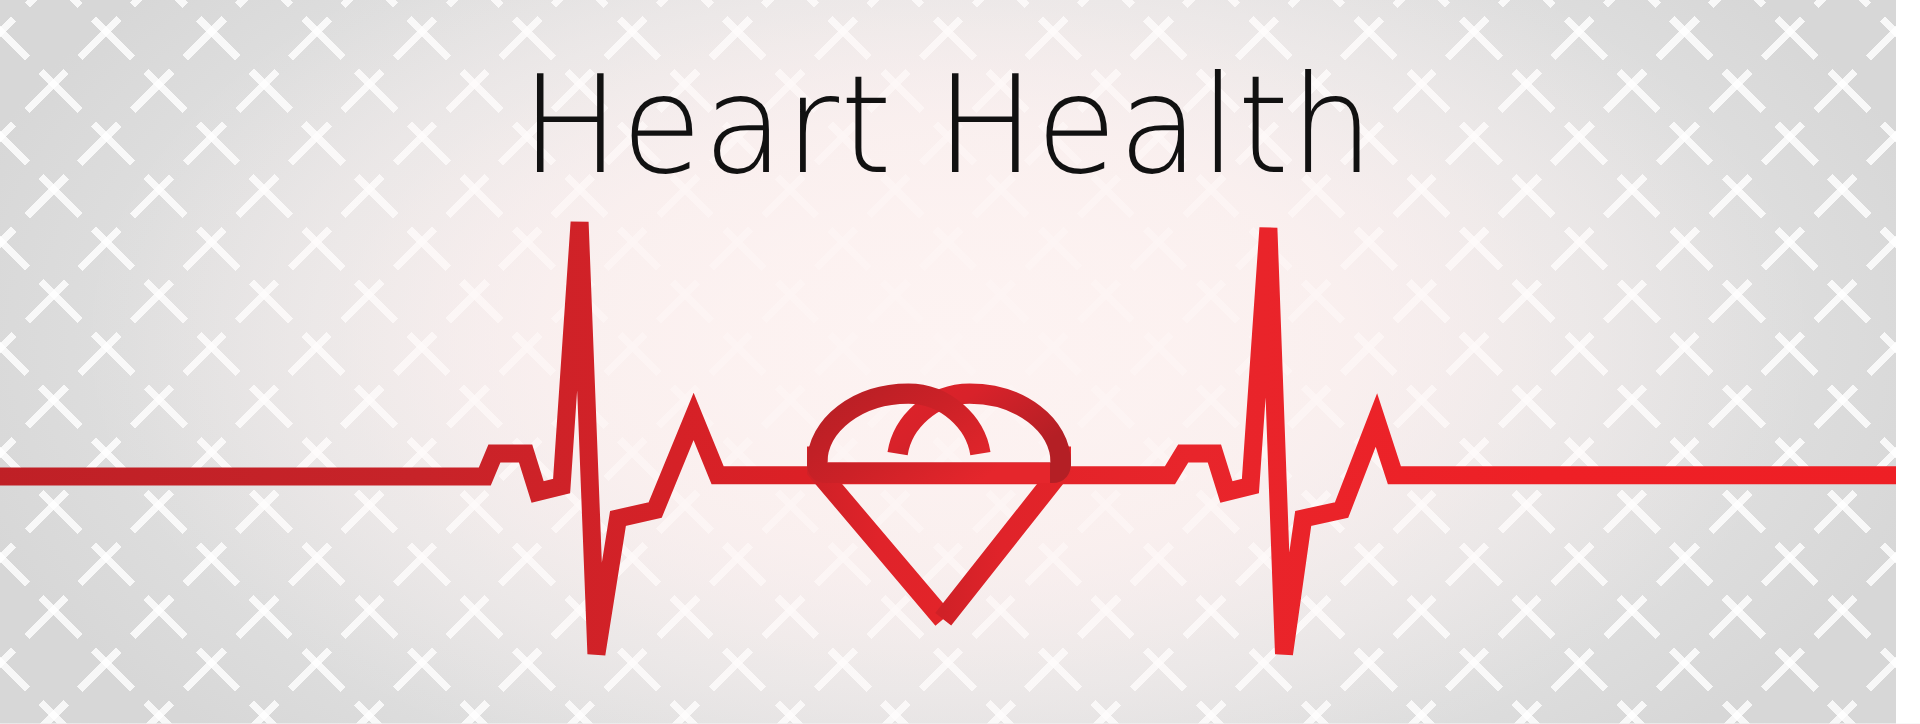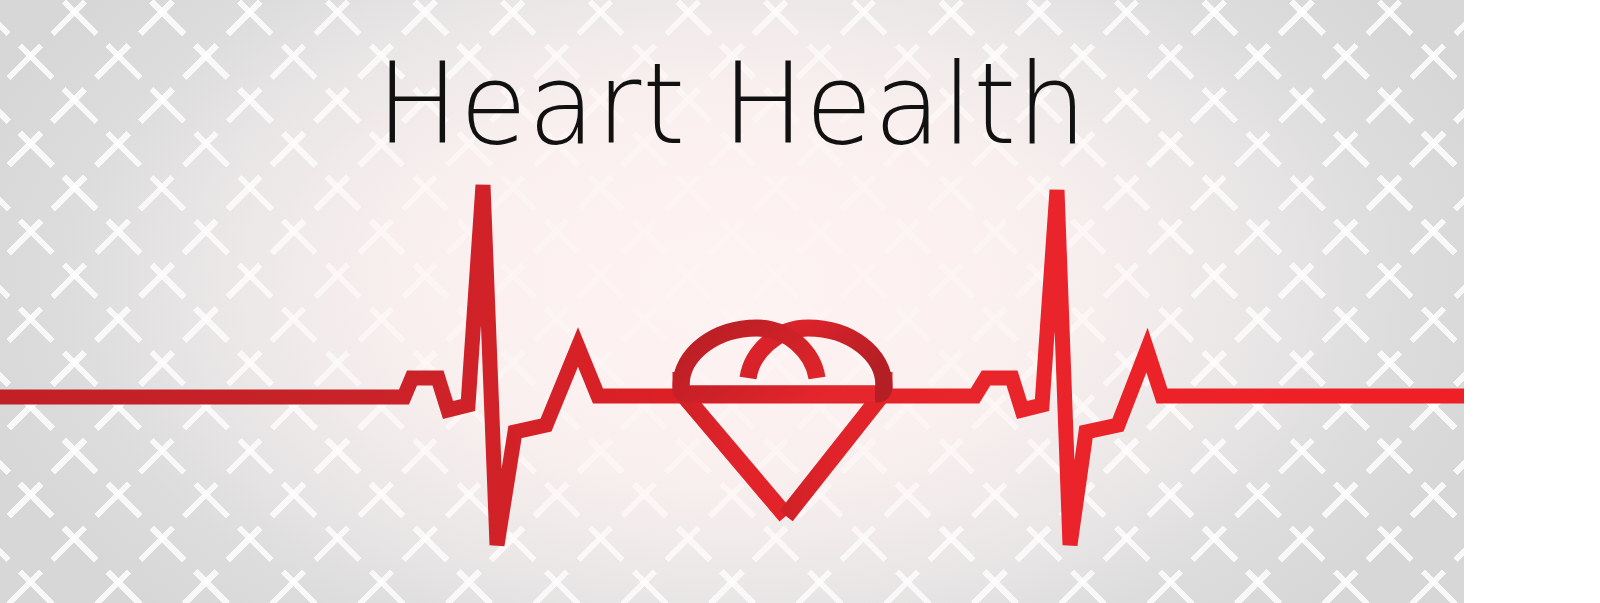--- a/index.html
+++ b/index.html
@@ -7,21 +7,21 @@
     margin: 0;
     padding: 0;
     background: #ffffff;
   }
   body {
     font-family: "Liberation Sans", sans-serif;
   }
 
   #banner {
     position: relative;
-    width: 1464px;
+    width: 1580px;
     height: 603px;
     overflow: hidden;
   }
 
   
   .bg-base {
     position: absolute;
     inset: 0;
     background: #d9d9d9;
   }

